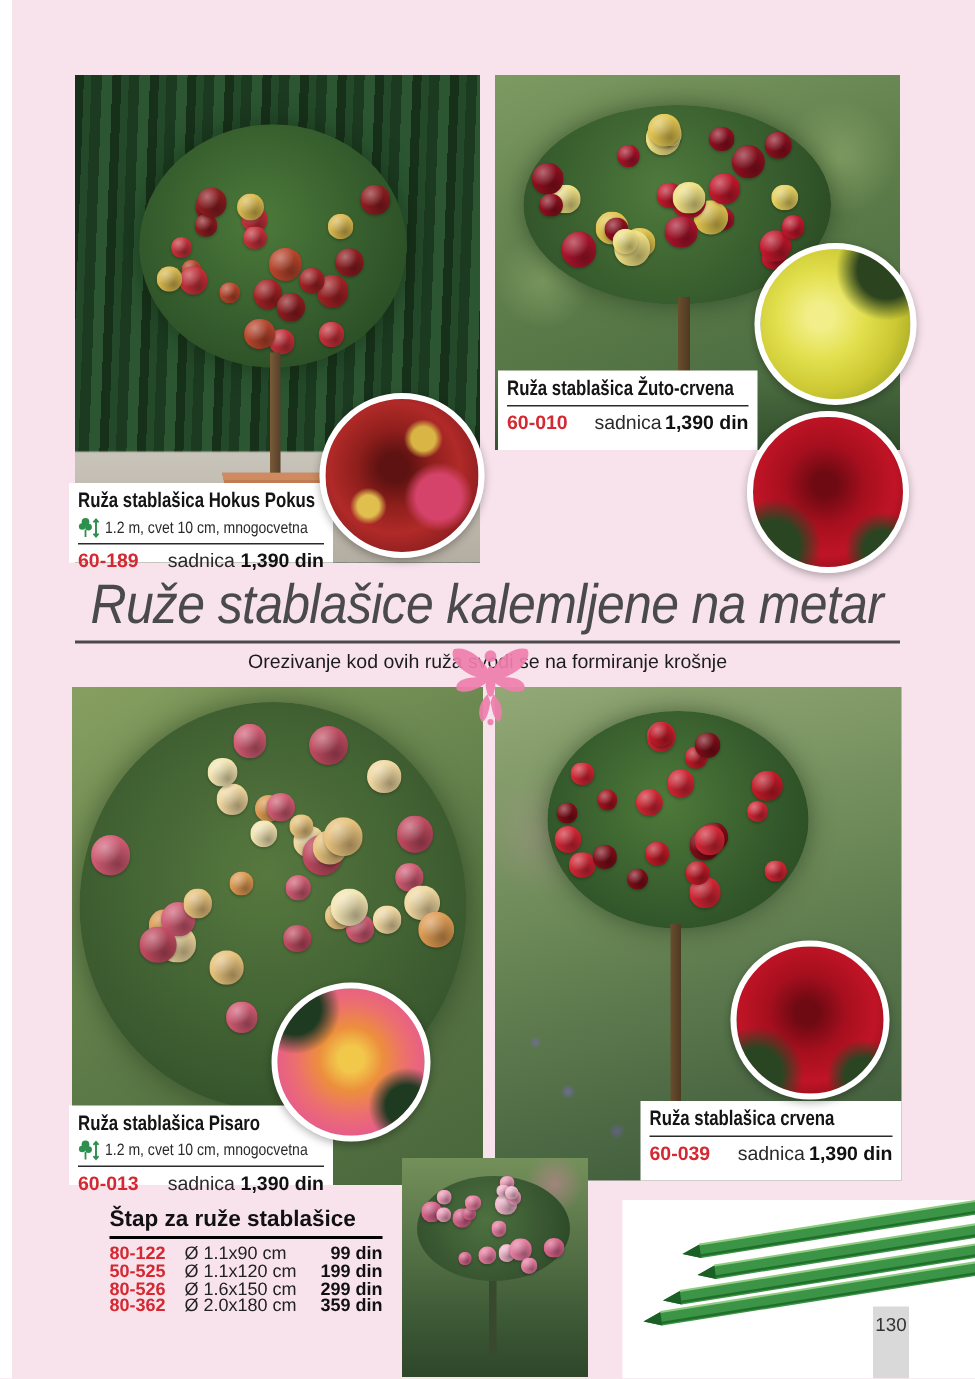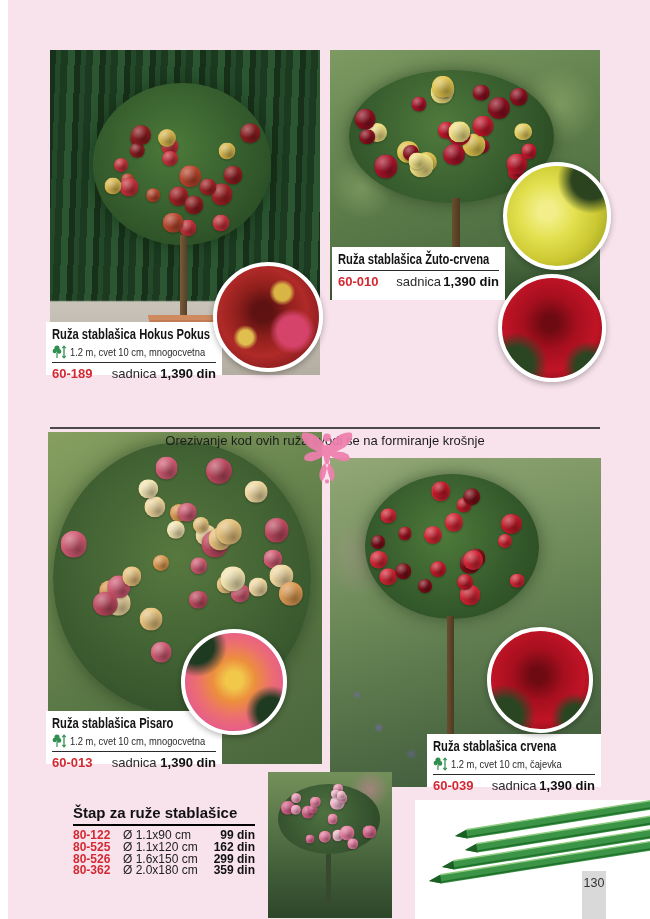--- a/index.html
+++ b/index.html
@@ -231,38 +231,41 @@
     <div class="label" style="left:2px;width:173px">
       <span class="pname">Ruža stablašica Žuto-crvena</span>
       <div class="lrow">
         <span class="pcode">60-010</span>
         <span class="punit">sadnica</span>
         <span class="pprice">1,390 din</span>
       </div>
     </div>
   </div>
 
+  <div class="headline">
+    <span class="ht">Ruže stablašice kalemljene na metar</span>
+  </div>
   <div class="rule"></div>
   <div class="subline">Orezivanje kod ovih ruža svodi se na formiranje krošnje</div>
 
   <div class="ornament">
     <svg viewBox="0 0 64 62" width="62" height="58">
       <g fill="#ef7fae" opacity="0.92">
         <circle cx="32" cy="9" r="4.2"></circle>
         <ellipse cx="32" cy="27" rx="3.6" ry="11"></ellipse>
         <path d="M30 18 C24 8 14 2 6 4 C2 10 10 20 22 24 C12 24 6 28 8 33 C14 37 24 32 29 28 Z"></path>
         <path d="M34 18 C40 8 50 2 58 4 C62 10 54 20 42 24 C52 24 58 28 56 33 C50 37 40 32 35 28 Z"></path>
         <path d="M30 36 C24 42 22 50 26 56 C30 54 31 46 32 42 Z"></path>
         <path d="M34 36 C40 42 42 50 38 56 C34 54 33 46 32 42 Z"></path>
         <circle cx="32" cy="56" r="2.2"></circle>
       </g>
     </svg>
   </div>
 
-  <div class="card" style="left:48px;top:432px;width:274px;height:332px">
+  <div class="card" style="left:48px;top:458px;width:274px;height:332px">
     <div class="photo scene-bl">
       <div class="canopy c-bl">
         <div class="flowers">
             <i style="left:72.5%;top:55.6%;width:18.8px;height:18.8px;background-color:#d05a72"></i>
             <i style="left:39.5%;top:23.9%;width:21.3px;height:21.3px;background-color:#f0d8a0"></i>
             <i style="left:59.3%;top:34.2%;width:21.0px;height:21.0px;background-color:#f0d8a0"></i>
             <i style="left:36.8%;top:17.3%;width:19.3px;height:19.3px;background-color:#f3e5b2"></i>
             <i style="left:62.6%;top:37.4%;width:27.0px;height:27.0px;background-color:#bf4a60"></i>
             <i style="left:85.2%;top:42.9%;width:19.2px;height:19.2px;background-color:#d05a72"></i>
             <i style="left:48.6%;top:26.2%;width:18.1px;height:18.1px;background-color:#dd9a52"></i>
@@ -346,54 +349,40 @@
             <i style="left:21.9%;top:66.9%;width:15.5px;height:15.5px;background-color:#7e0d18"></i>
             <i style="left:87.6%;top:73.3%;width:14.7px;height:14.7px;background-color:#d22534"></i>
             <i style="left:34.3%;top:77.1%;width:13.9px;height:13.9px;background-color:#7e0d18"></i>
           </div>
       </div>
       <div class="trunk t-br"></div>
     </div>
     <div class="inset i-red" style="left:157px;top:169px;width:106px;height:106px;z-index:5"></div>
     <div class="label" style="right:0;width:174px">
       <span class="pname">Ruža stablašica crvena</span>
-      <div class="specs">
-        <svg class="hicon" viewBox="0 0 15 16" width="15" height="16">
-            <g fill="none" stroke="#2f8f4e">
-              <circle cx="5" cy="4" r="2.6" fill="#2f8f4e" stroke="none"></circle>
-              <circle cx="2.8" cy="7" r="2.2" fill="#2f8f4e" stroke="none"></circle>
-              <circle cx="7" cy="7.4" r="2.3" fill="#2f8f4e" stroke="none"></circle>
-              <path d="M5 9v5" stroke-width="1.2"></path>
-              <path d="M12 2.5v11" stroke-width="1.3"></path>
-              <path d="M10.3 4.2 12 2.2l1.7 2" stroke-width="1.2"></path>
-              <path d="M10.3 11.8 12 13.8l1.7-2" stroke-width="1.2"></path>
-            </g>
-          </svg>
-        <span class="stxt">1.2 m, cvet 10 cm, čajevka</span>
-      </div>
       <div class="lrow">
         <span class="pcode">60-039</span>
         <span class="punit">sadnica</span>
         <span class="pprice">1,390 din</span>
       </div>
     </div>
   </div>
 
   <div class="acc">
     <div class="acc-title">Štap za ruže stablašice</div>
     <div class="acc-rows">
       <div class="arow">
         <span class="acode">80-122</span>
         <span class="asize">Ø 1.1x90 cm</span>
         <span class="aprice">99 din</span>
       </div>
       <div class="arow">
-        <span class="acode">80-525</span>
+        <span class="acode">50-525</span>
         <span class="asize">Ø 1.1x120 cm</span>
-        <span class="aprice">162 din</span>
+        <span class="aprice">199 din</span>
       </div>
       <div class="arow">
         <span class="acode">80-526</span>
         <span class="asize">Ø 1.6x150 cm</span>
         <span class="aprice">299 din</span>
       </div>
       <div class="arow">
         <span class="acode">80-362</span>
         <span class="asize">Ø 2.0x180 cm</span>
         <span class="aprice">359 din</span>

